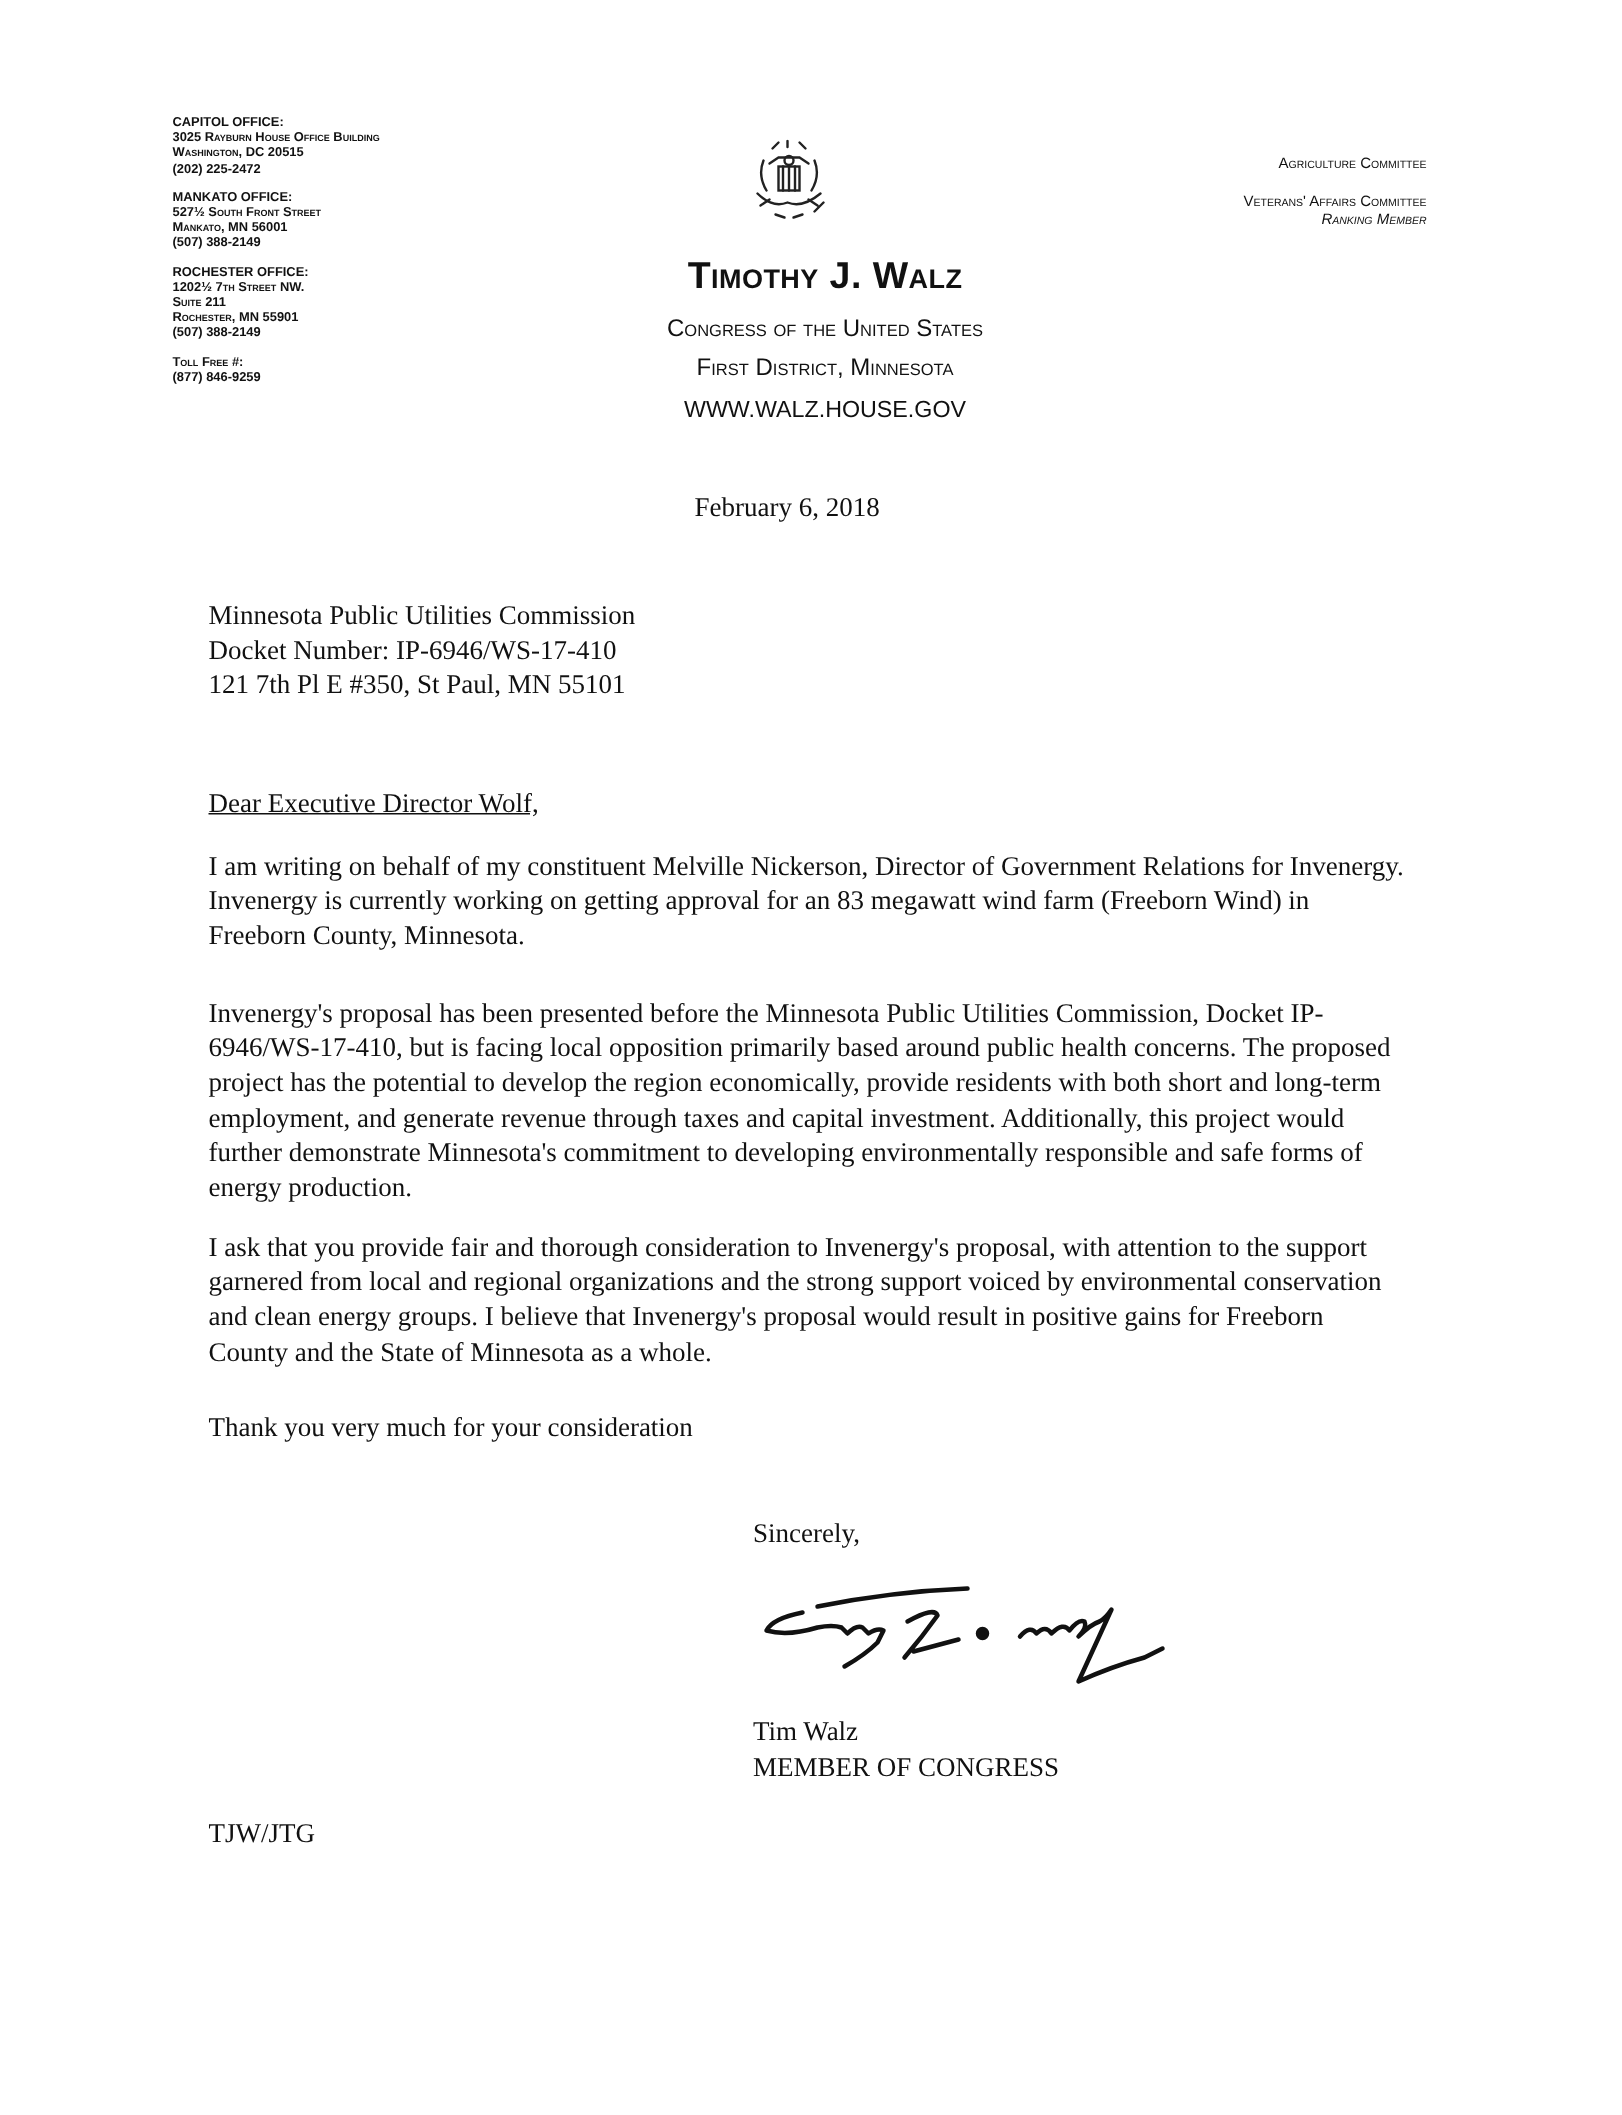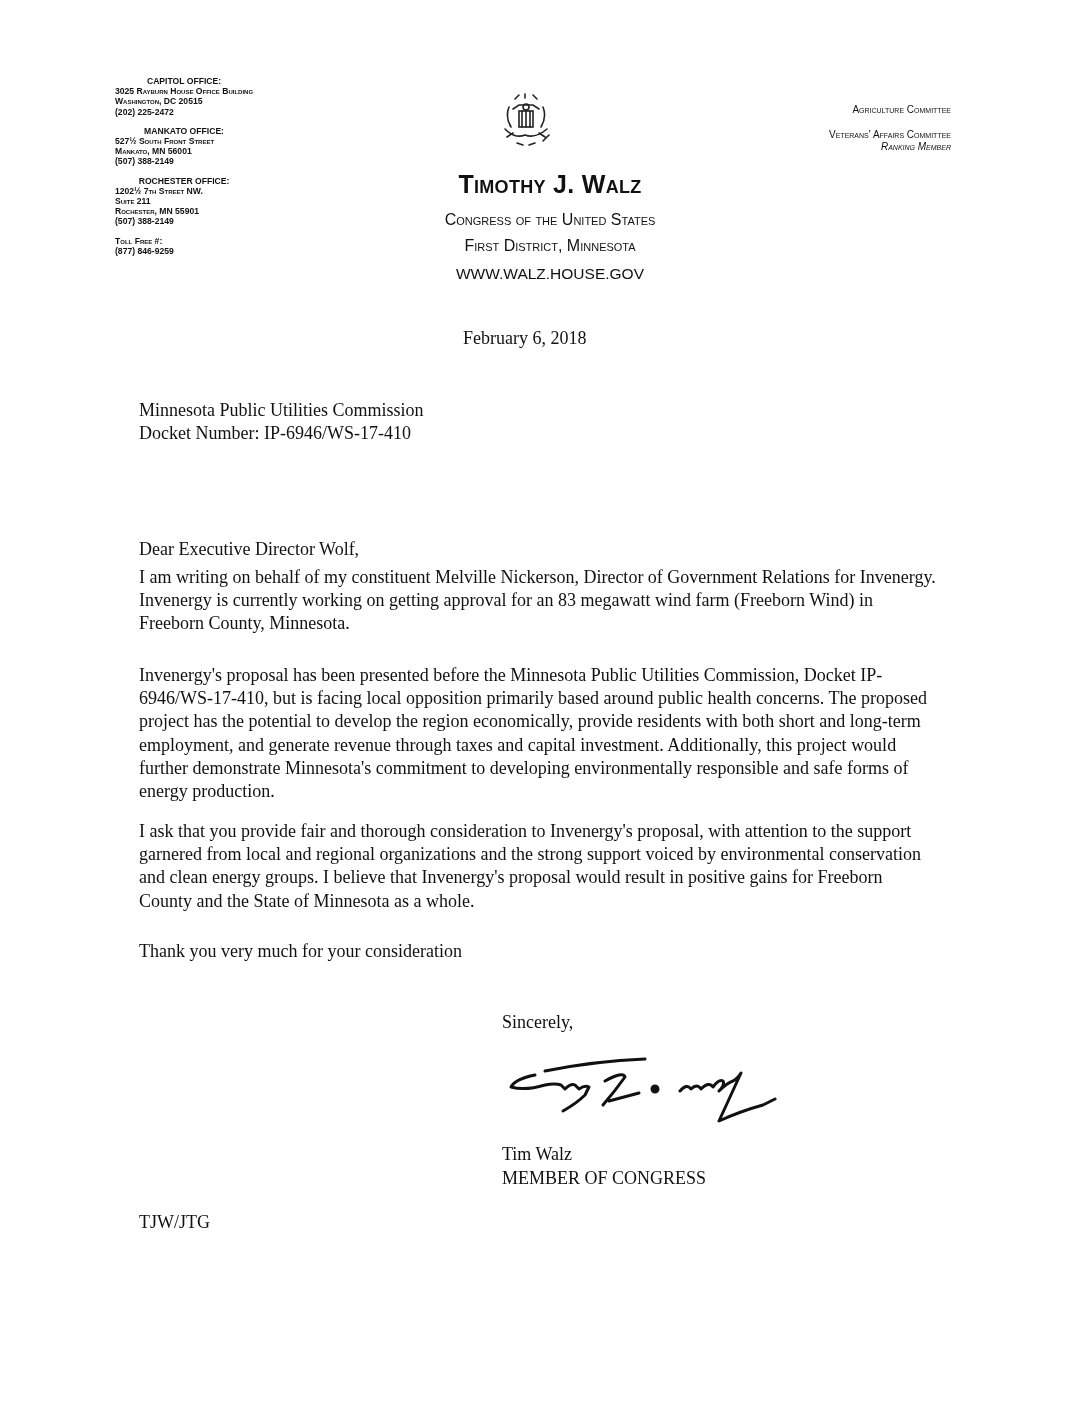--- a/index.html
+++ b/index.html
@@ -3,21 +3,21 @@
 <meta charset="utf-8">
 <style>
   html, body { margin: 0; padding: 0; background: #ffffff; }
   body { width: 1081px; height: 1410px; position: relative; overflow: hidden; color: #111; }
   .sans { font-family: "Liberation Sans", "DejaVu Sans", sans-serif; }
   .serif { font-family: "Liberation Serif", "DejaVu Serif", serif; }
 
   
   .offices { position: absolute; left: 115px; top: 76px; font-size: 8.6px; line-height: 10.2px; font-weight: bold; }
   .office { margin-bottom: 9px; }
-  .office .head { text-transform: uppercase; text-align: center; }
+  .office .head { text-transform: uppercase; }
   .office .line { font-variant: small-caps; }
 
   
   .committees { position: absolute; right: 130px; top: 104px; text-align: right; font-size: 10px; line-height: 12.5px; font-variant: small-caps; }
   .committees .gap { height: 12px; }
   .committees .italic { font-style: italic; }
 
   
   .seal { position: absolute; left: 497px; top: 93px; width: 58px; height: 62px; }
 
@@ -25,21 +25,21 @@
   .center { position: absolute; left: 305px; width: 490px; text-align: center; }
   .name { top: 170px; font-size: 25px; font-weight: bold; font-variant: small-caps; letter-spacing: 0.3px; }
   .sub1 { top: 211px; font-size: 16px; font-variant: small-caps; }
   .sub2 { top: 237px; font-size: 16px; font-variant: small-caps; }
   .sub3 { top: 265px; font-size: 15.5px; }
 
   .date { position: absolute; left: 463px; top: 328px; font-size: 18px; }
 
   .letter { position: absolute; left: 139px; width: 800px; font-size: 18px; line-height: 23.2px; }
   .addr { top: 399px; }
-  .salutation { top: 538px; }
+  .salutation { top: 524px; text-decoration: underline; }
   .p1 { top: 566px; }
   .p2 { top: 664px; }
   .p3 { top: 820px; }
   .p4 { top: 940px; }
   .letter p { margin: 0; }
 
   .closing { position: absolute; left: 502px; top: 1012px; font-size: 18px; }
   .signature { position: absolute; left: 505px; top: 1055px; width: 310px; height: 80px; }
   .signer { position: absolute; left: 502px; top: 1143px; font-size: 18px; line-height: 23.5px; }
   .initials { position: absolute; left: 139px; top: 1212px; font-size: 18px; }
@@ -97,20 +97,21 @@
 <div class="center name sans">Timothy J. Walz</div>
 <div class="center sub1 sans">Congress of the United States</div>
 <div class="center sub2 sans">First District, Minnesota</div>
 <div class="center sub3 sans">WWW.WALZ.HOUSE.GOV</div>
 
 <div class="date serif">February 6, 2018</div>
 
 <div class="letter addr serif">
   <div>Minnesota Public Utilities Commission</div>
   <div>Docket Number: IP-6946/WS-17-410</div>
+  <div>121 7th Pl E #350, St Paul, MN 55101</div>
 </div>
 
 <div class="letter salutation serif">Dear Executive Director Wolf,</div>
 
 <div class="letter p1 serif">
     <p>I am writing on behalf of my constituent Melville Nickerson, Director of Government Relations for Invenergy. Invenergy is currently working on getting approval for an 83 megawatt wind farm (Freeborn Wind) in Freeborn County, Minnesota.</p>
   </div>
 <div class="letter p2 serif">
     <p>Invenergy's proposal has been presented before the Minnesota Public Utilities Commission, Docket IP-6946/WS-17-410, but is facing local opposition primarily based around public health concerns. The proposed project has the potential to develop the region economically, provide residents with both short and long-term employment, and generate revenue through taxes and capital investment. Additionally, this project would further demonstrate Minnesota's commitment to developing environmentally responsible and safe forms of energy production.</p>
   </div>

